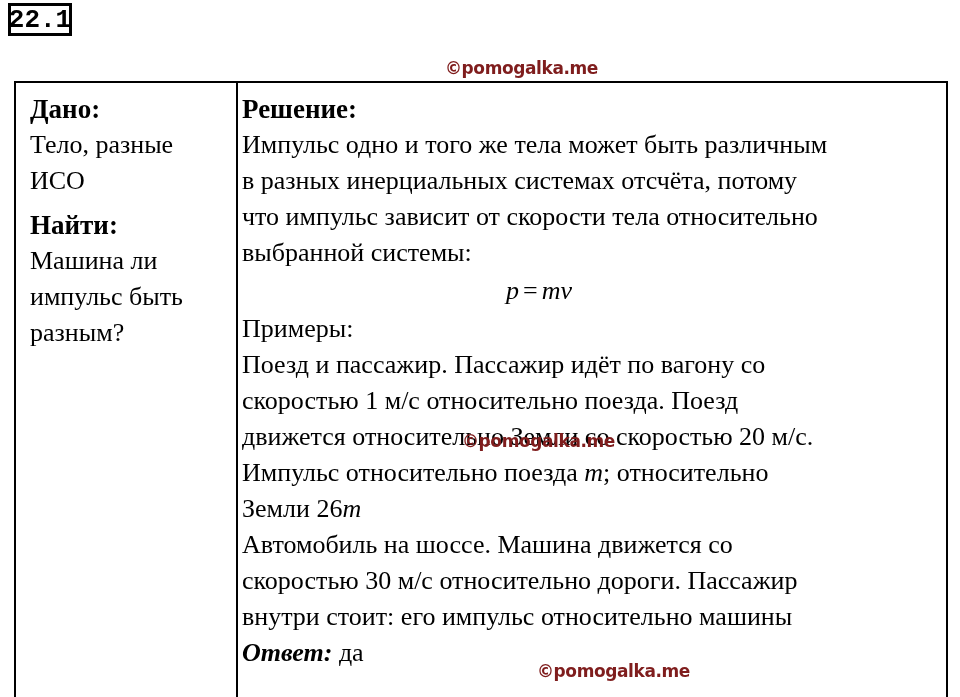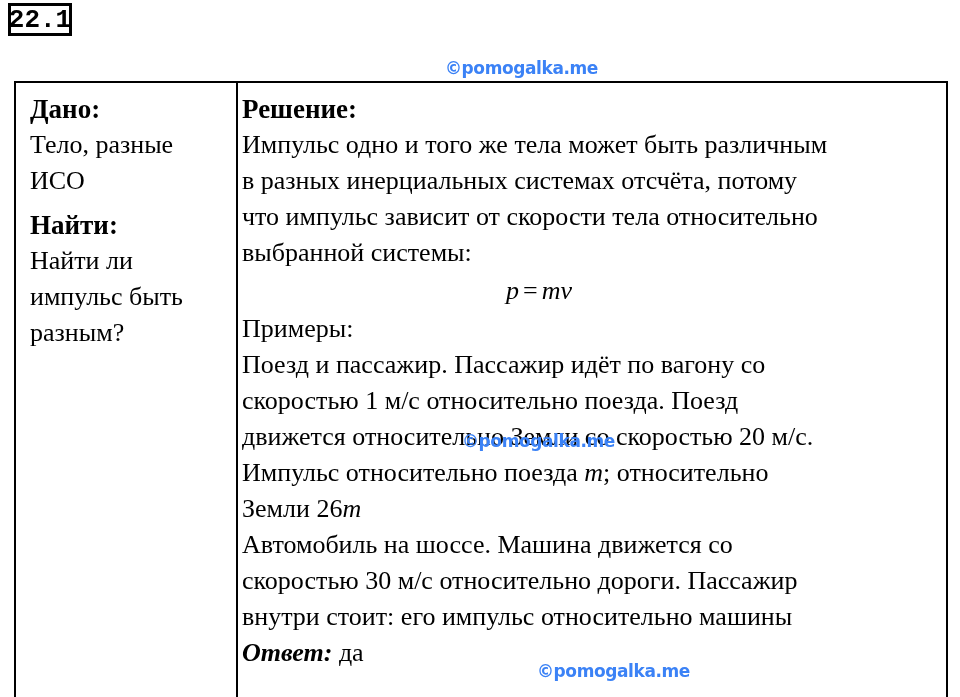--- a/index.html
+++ b/index.html
@@ -102,21 +102,21 @@
     font-weight: bold;
     font-style: italic;
   }
 
   
   .watermark {
     position: absolute;
     font-family: "DejaVu Sans", "Liberation Sans", sans-serif;
     font-weight: bold;
     font-size: 17px;
-    color: #3b82f6;
+    color: #7f1d1d;
     white-space: nowrap;
     letter-spacing: -0.4px;
   }
   #watermark-top   { left: 445px; top: 58px; }
   #watermark-mid   { left: 462px; top: 431px; }
   #watermark-bot   { left: 537px; top: 661px; }
 </style>
 </head>
 <body>
 
@@ -125,21 +125,21 @@
 </div>
 
 <div id="solution-table">
 
   <div id="given-cell">
     <div class="hdr">Дано:</div>
     <div class="ln-given">Тело, разные</div>
     <div class="ln-given">ИСО</div>
     <div class="gap"></div>
     <div class="hdr">Найти:</div>
-    <div class="ln-given">Найти ли</div>
+    <div class="ln-given">Машина ли</div>
     <div class="ln-given">импульс быть</div>
     <div class="ln-given">разным?</div>
   </div>
 
   <div id="solution-cell">
     <div class="hdr">Решение:</div>
 
     <div class="ln">Импульс одно и того же тела может быть различным</div>
     <div class="ln">в разных инерциальных системах отсчёта, потому</div>
     <div class="ln">что импульс зависит от скорости тела относительно</div>

